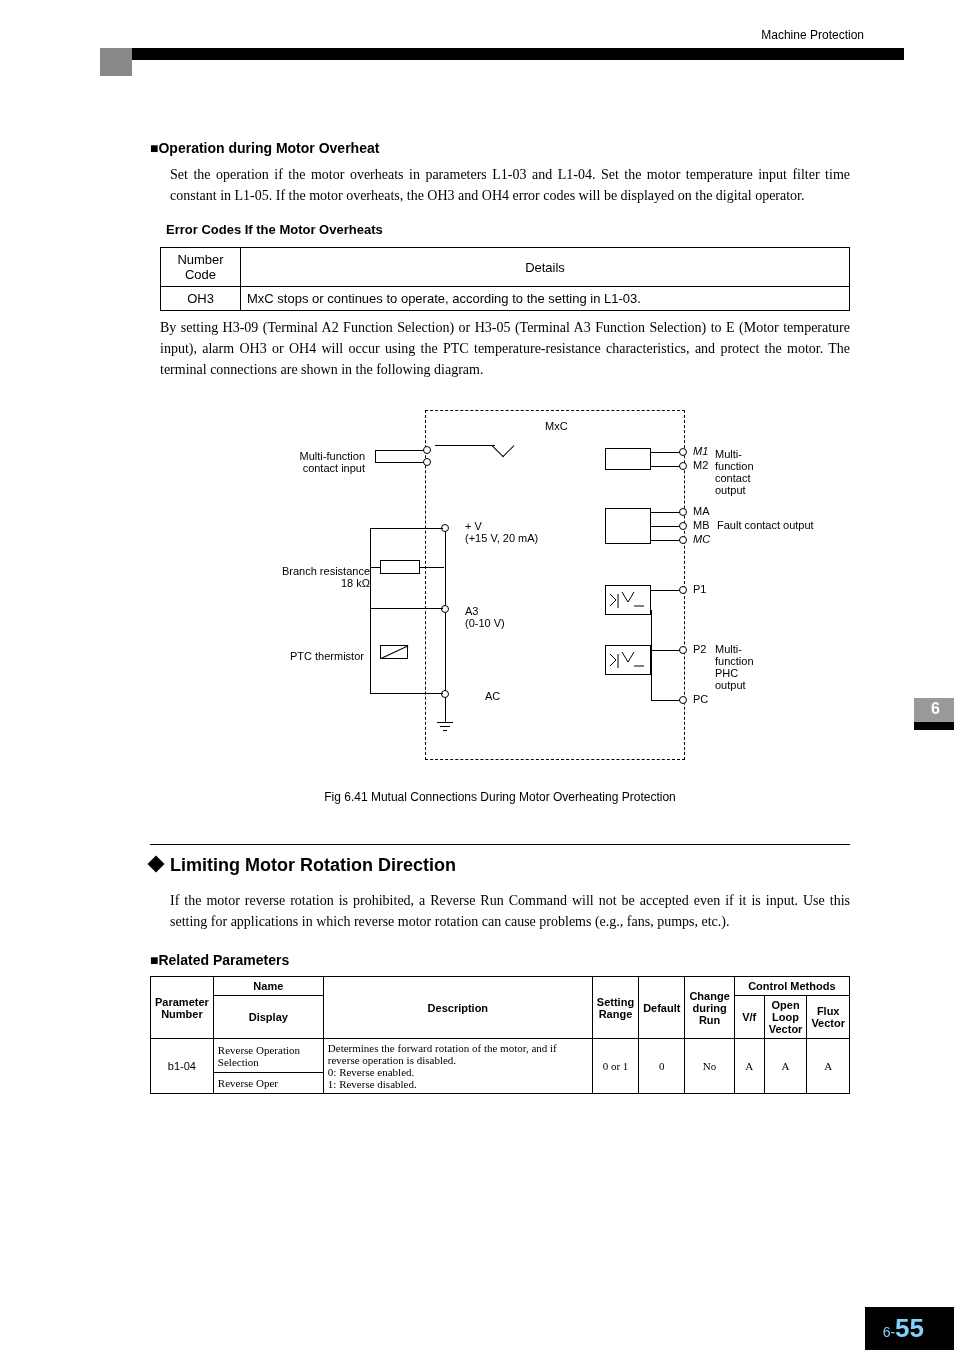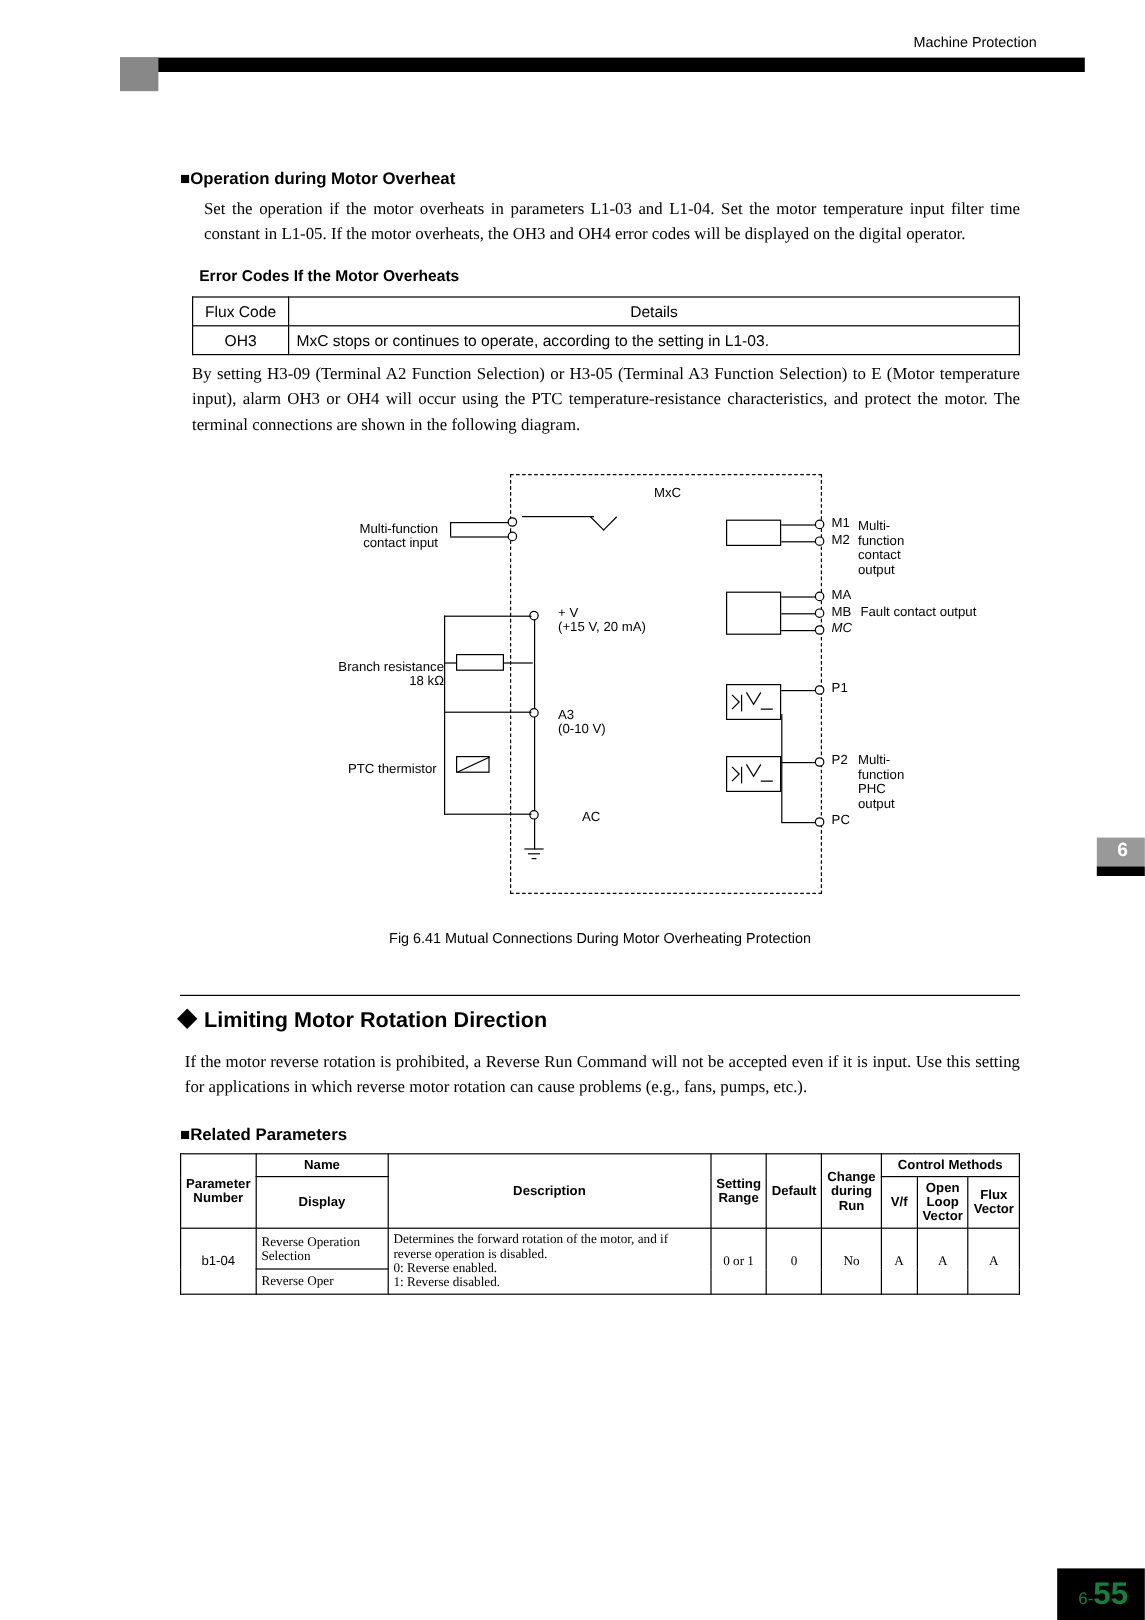--- a/index.html
+++ b/index.html
@@ -151,22 +151,22 @@
       height: 48px;
     }
     .side-tab .gray { position:absolute; right:0; width:40px; height:24px; top:0; background:#999;}
     .side-tab .num { position:absolute; right:14px; top:2px; color:#fff; font-size:16px; font-weight:bold; }
     .side-tab .black { position:absolute; right:0; width:40px; height:8px; top:24px; background:#000;}
     .page-num {
       position: absolute;
       right: 0;
       bottom: 0px;
       background: #000;
-      color: #15803d;
-      padding: 6px 14px 6px 18px;
+      color: #7dd3fc;
+      padding: 6px 30px 6px 18px;
       font-size: 14px;
     }
     .page-num .big { font-size: 26px; font-weight: bold; }
     .relay-box {
       position:absolute; border:1px solid #000; width:46px; height:22px;
     }
     .phc-box {
        position:absolute; border:1px solid #000; width:46px; height:30px;
     }
   </style>
@@ -179,21 +179,21 @@
 
 <div class="content">
 
   <div class="bullet-heading">■Operation during Motor Overheat</div>
   <div class="body-text">Set the operation if the motor overheats in parameters L1-03 and L1-04. Set the motor temperature input filter time constant in L1-05. If the motor overheats, the OH3 and OH4 error codes will be displayed on the digital operator.</div>
   <div class="sub-heading">Error Codes If the Motor Overheats</div>
 
   <table class="error-table">
     <tbody>
         <tr>
-      <th class="c1">Flux Code</th>
+      <th class="c1">Number Code</th>
       <th>Details</th>
     </tr>
     <tr>
       <td class="c1">OH3</td>
       <td style="font-family:Liberation Sans, sans-serif;">MxC stops or continues to operate, according to the setting in L1-03.</td>
     </tr>
   </tbody>
     </table>
 
   <div class="body-text-serif">By setting H3-09 (Terminal A2 Function Selection) or H3-05 (Terminal A3 Function Selection) to E (Motor temperature input), alarm OH3 or OH4 will occur using the PTC temperature-resistance characteristics, and protect the motor. The terminal connections are shown in the following diagram.</div>
@@ -238,21 +238,21 @@
     <div style="position:absolute; left:135px; top:128px; width:0; height:166px; border-left:1px solid #000;"></div>
     <div style="position:absolute; left:135px; top:128px; width:73px; height:0; border-top:1px solid #000;"></div>
     <div style="position:absolute; left:135px; top:208px; width:73px; height:0; border-top:1px solid #000;"></div>
     <div style="position:absolute; left:135px; top:293px; width:73px; height:0; border-top:1px solid #000;"></div>
 
     <div class="relay-box" style="left:370px; top:48px;"></div>
     <div style="position:absolute; left:416px; top:52px; width:30px; height:0; border-top:1px solid #000;"></div>
     <div style="position:absolute; left:416px; top:66px; width:30px; height:0; border-top:1px solid #000;"></div>
     <div class="term-circle" style="left:444px; top:48px;"></div>
     <div class="term-circle" style="left:444px; top:62px;"></div>
-    <div class="diagram-lbl" style="left:458px; top:45px;">M1</div>
+    <div class="diagram-lbl" style="left:458px; top:45px;font-style:italic;">M1</div>
     <div class="diagram-lbl" style="left:458px; top:59px;">M2</div>
     <div class="diagram-lbl" style="left:480px; top:48px; white-space:pre-line;">Multi-function
 contact output</div>
 
     <div class="relay-box" style="left:370px; top:108px; height:36px;"></div>
     <div style="position:absolute; left:416px; top:112px; width:30px; height:0; border-top:1px solid #000;"></div>
     <div style="position:absolute; left:416px; top:126px; width:30px; height:0; border-top:1px solid #000;"></div>
     <div style="position:absolute; left:416px; top:140px; width:30px; height:0; border-top:1px solid #000;"></div>
     <div class="term-circle" style="left:444px; top:108px;"></div>
     <div class="term-circle" style="left:444px; top:122px;"></div>
@@ -287,21 +287,21 @@
     <div class="diagram-lbl" style="left:458px; top:293px;">PC</div>
     <div style="position:absolute; left:416px; top:210px; height:90px; width:0; border-left:1px solid #000;"></div>
   </div>
 
   <div class="fig-caption">Fig 6.41  Mutual Connections During Motor Overheating Protection</div>
 
   <hr class="section-hr">
   <div class="section-heading">
     <span class="diamond"></span><span>Limiting Motor Rotation Direction</span>
   </div>
-  <div class="body-text" style="margin-left:4px;">If the motor reverse rotation is prohibited, a Reverse Run Command will not be accepted even if it is input. Use this setting for applications in which reverse motor rotation can cause problems (e.g., fans, pumps, etc.).</div>
+  <div class="body-text" style="margin-left:20px;">If the motor reverse rotation is prohibited, a Reverse Run Command will not be accepted even if it is input. Use this setting for applications in which reverse motor rotation can cause problems (e.g., fans, pumps, etc.).</div>
 
   <div class="bullet-heading" style="margin-top:20px;">■Related Parameters</div>
 
   <table class="param-table">
     <tbody>
         <tr>
       <th rowspan="2" style="width:62px;">Parameter Number</th>
       <th style="width:110px;">Name</th>
       <th rowspan="2">Description</th>
       <th rowspan="2" style="width:46px;">Setting Range</th>

